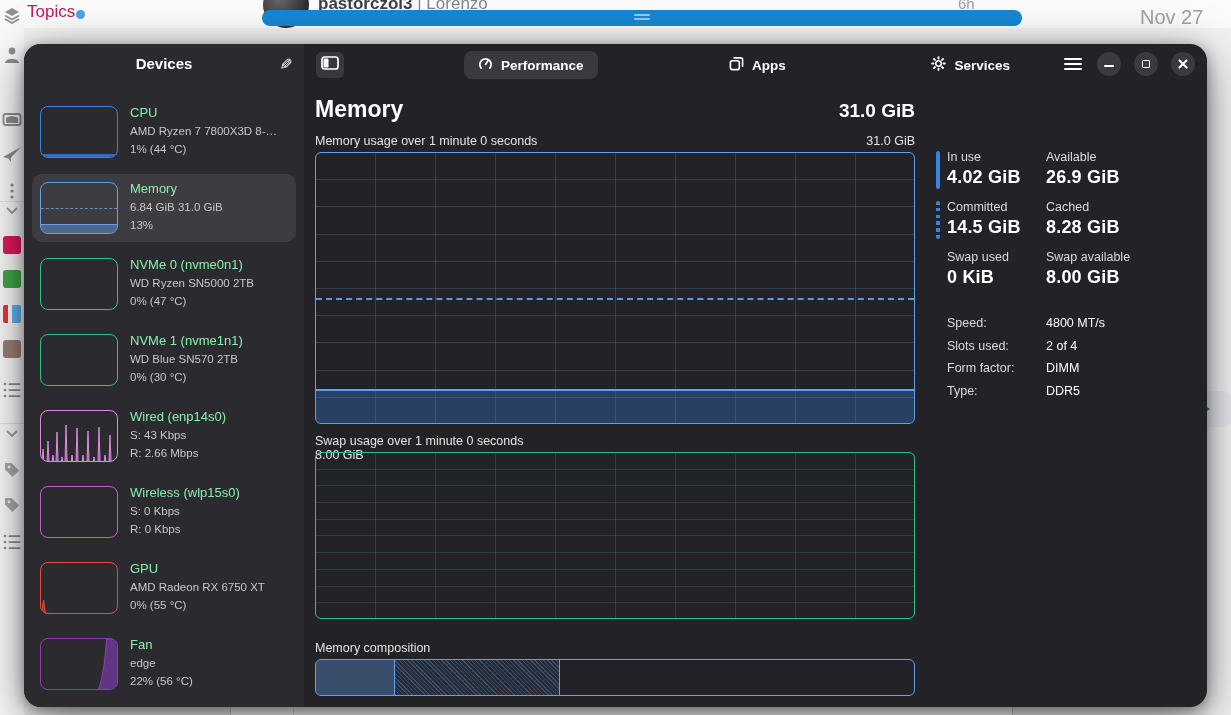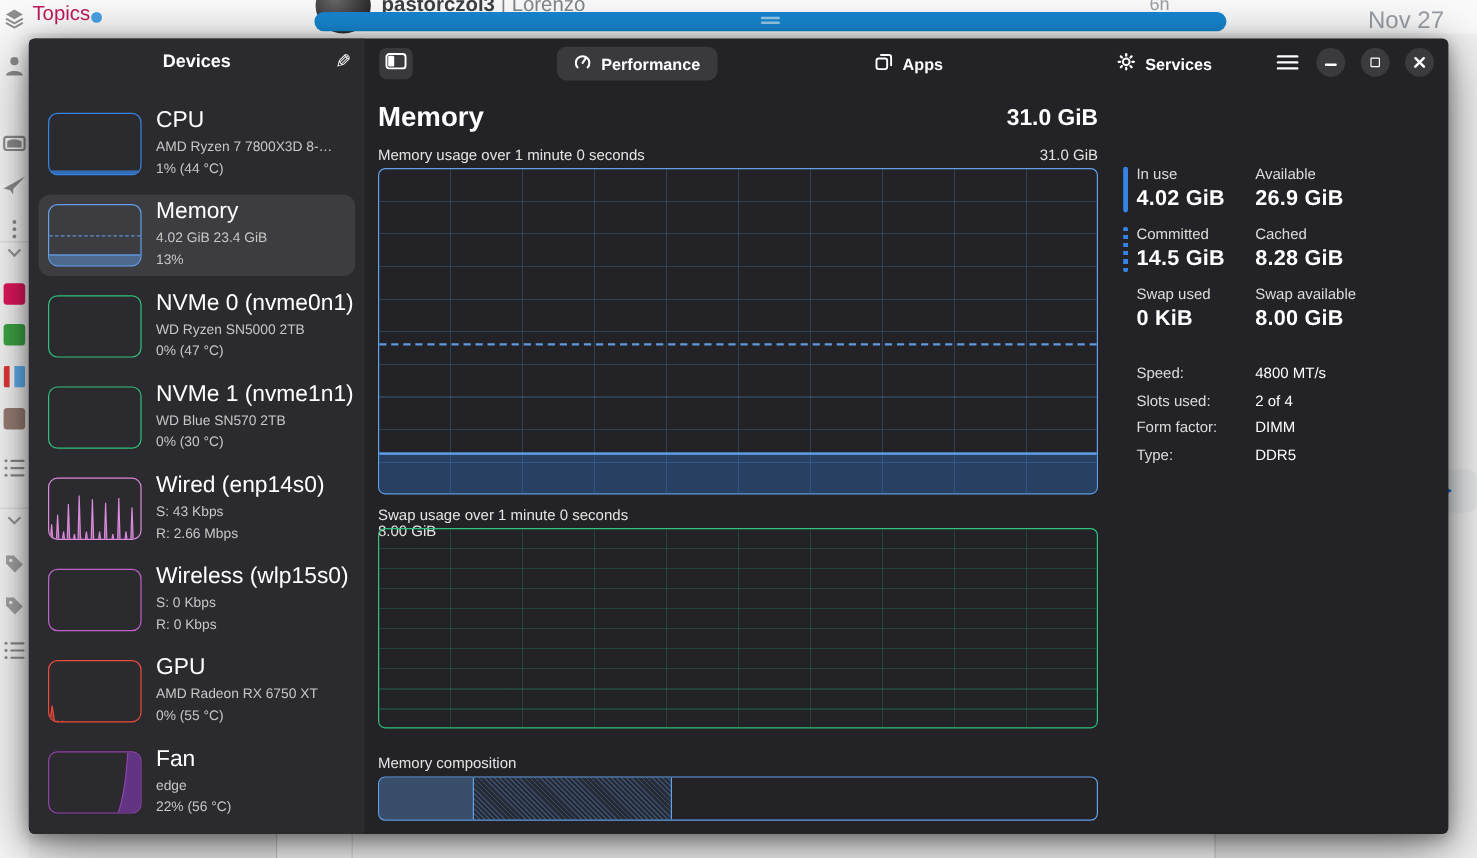--- a/index.html
+++ b/index.html
@@ -37,40 +37,40 @@
   .swatch { position:absolute; left:3px; width:18px; height:18px; border-radius:3px; }
   .swatch-duo { position:absolute; left:3px; width:18px; height:18px; border-radius:2px; overflow:hidden; background:#fff; }
   .swatch-duo .r { position:absolute; left:0; top:0; width:5px; height:18px; background:#e53935; }
   .swatch-duo .b { position:absolute; right:0; top:0; width:9px; height:18px; background:#64b5f6; }
   .strip-div { position:absolute; left:0; width:24px; border-top:1px solid #e2e2e2; }
   .bg-bottom-card { position:absolute; left:230px; top:691px; width:783px; height:24px; background:#ffffff;
     border-left:1px solid #cfcfcf; border-right:1px solid #cfcfcf; }
   .bg-bottom-line { position:absolute; left:293px; top:691px; width:1px; height:24px; background:#e4e4e4; }
 
   
-  .win { position:absolute; left:24px; top:32px; width:1183px; height:663px; background:#232327;
-    border-radius:5px; box-shadow:0 12px 48px rgba(0,0,0,.5), 0 3px 14px rgba(0,0,0,.35); overflow:hidden; z-index:10; color:#fff; }
+  .win { position:absolute; left:24px; top:44px; width:1183px; height:663px; background:#232327;
+    border-radius:17px; box-shadow:0 12px 48px rgba(0,0,0,.5), 0 3px 14px rgba(0,0,0,.35); overflow:hidden; z-index:10; color:#fff; }
   .sidebar { position:absolute; left:0; top:0; width:280px; height:663px; background:#2b2b2f; }
   .sb-title { position:absolute; left:0; top:11px; width:280px; text-align:center; font-size:15px; font-weight:bold; color:#fff; }
   .sb-edit { position:absolute; left:250px; top:8px; width:24px; height:24px; color:#fff; font-size:16px;
     display:flex; align-items:center; justify-content:center; cursor:pointer; transform:scaleX(-1); }
 
   .dev-list { position:absolute; left:8px; top:54px; width:264px; }
   .dev-item { display:flex; align-items:center; height:68px; margin-bottom:8px; padding:0 8px; border-radius:10px; }
   .dev-item.selected { background:#3c3c41; }
   .thumb { position:relative; width:78px; height:52px; border-radius:8px; border:1.5px solid; overflow:hidden; flex:none; margin-right:12px; }
   .t-cpu { border-color:#3584e4; } .t-mem { border-color:#62a0ea; }
   .t-nvme { border-color:#2ec27e; } .t-wired { border-color:#dc8add; }
   .t-wifi { border-color:#c061cb; } .t-gpu { border-color:#ed4a3c; } .t-fan { border-color:#9141ac; }
   .t-cpu .bar { position:absolute; left:0; right:0; bottom:0; height:3px; background:rgba(53,132,228,.75); }
   .t-mem .dash { position:absolute; left:0; right:0; top:25px; border-top:1.5px dashed #62a0ea; opacity:.85; }
   .t-mem .fill { position:absolute; left:0; right:0; bottom:0; height:9px; background:rgba(98,160,234,.45); border-top:1.5px solid #62a0ea; }
   .thumb svg { position:absolute; left:0; top:0; }
   .dev-text { min-width:0; }
-  .dev-name { font-size:19px; color:#ffffff; margin-bottom:3px; white-space:nowrap; }
+  .dev-name { font-size:13px; color:#86efac; margin-bottom:3px; white-space:nowrap; }
   .dev-sub { font-size:11.5px; color:#c9c7c5; line-height:1.55; white-space:nowrap; }
 
   
   .hb-toggle { position:absolute; left:292px; top:8px; width:28px; height:26px; background:#39393d; border-radius:6px;
     display:flex; align-items:center; justify-content:center; cursor:pointer; }
   .tabs { position:absolute; left:440px; top:7px; width:560px; display:flex; justify-content:space-between; gap:34px; }
   .tab { display:flex; align-items:center; gap:8px; padding:5px 14px; border-radius:8px; font-size:13.5px; font-weight:bold;
     color:#fff; cursor:pointer; }
   .tab.active { background:#3a3a3e; }
   .hb-right { position:absolute; right:12px; top:8px; display:flex; align-items:center; gap:13px; }
@@ -244,21 +244,21 @@
           </div>
         </div>
 
         <div class="dev-item selected">
           <div class="thumb t-mem">
               <span class="dash"></span>
               <span class="fill"></span>
             </div>
           <div class="dev-text">
             <div class="dev-name">Memory</div>
-            <div class="dev-sub">4.02 GiB 23.4 GiB</div>
+            <div class="dev-sub">6.84 GiB 31.0 GiB</div>
             <div class="dev-sub">13%</div>
           </div>
         </div>
 
         <div class="dev-item">
           <div class="thumb t-nvme"></div>
           <div class="dev-text">
             <div class="dev-name">NVMe 0 (nvme0n1)</div>
             <div class="dev-sub">WD Ryzen SN5000 2TB</div>
             <div class="dev-sub">0% (47 °C)</div>

